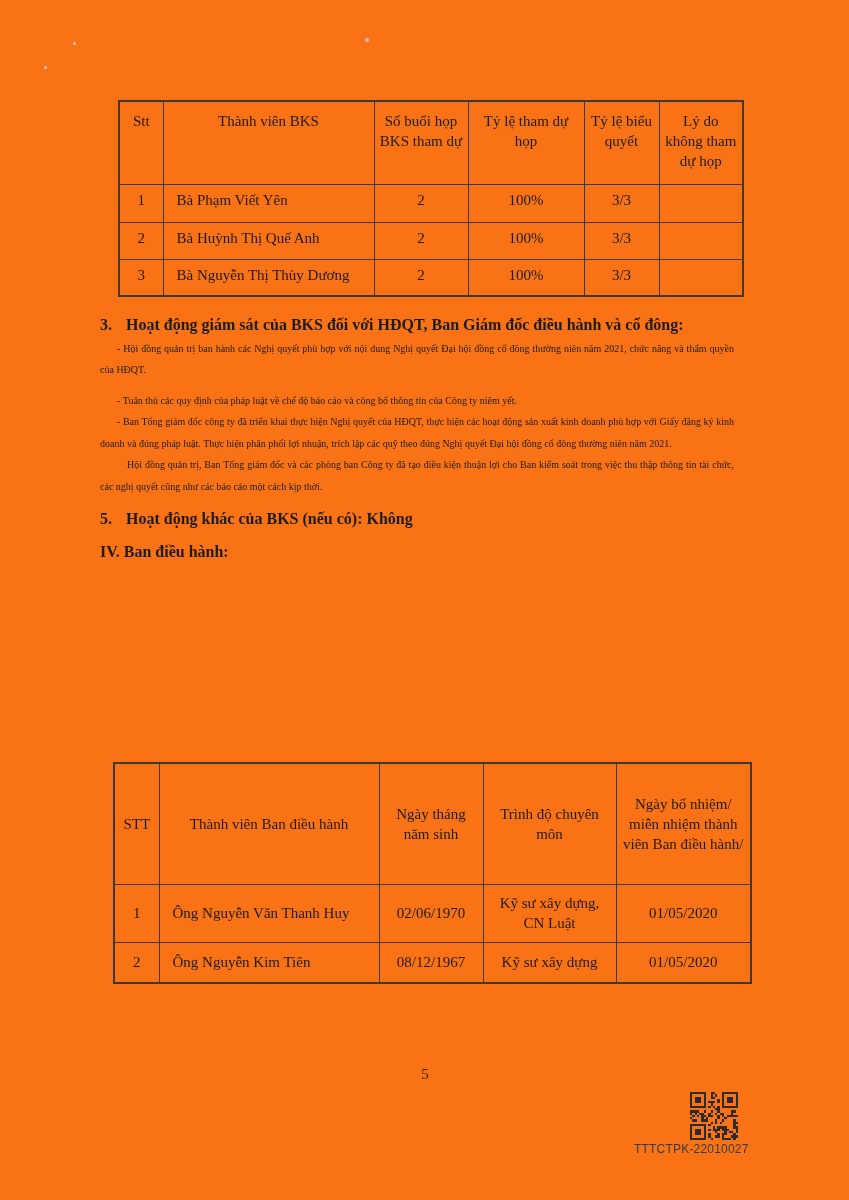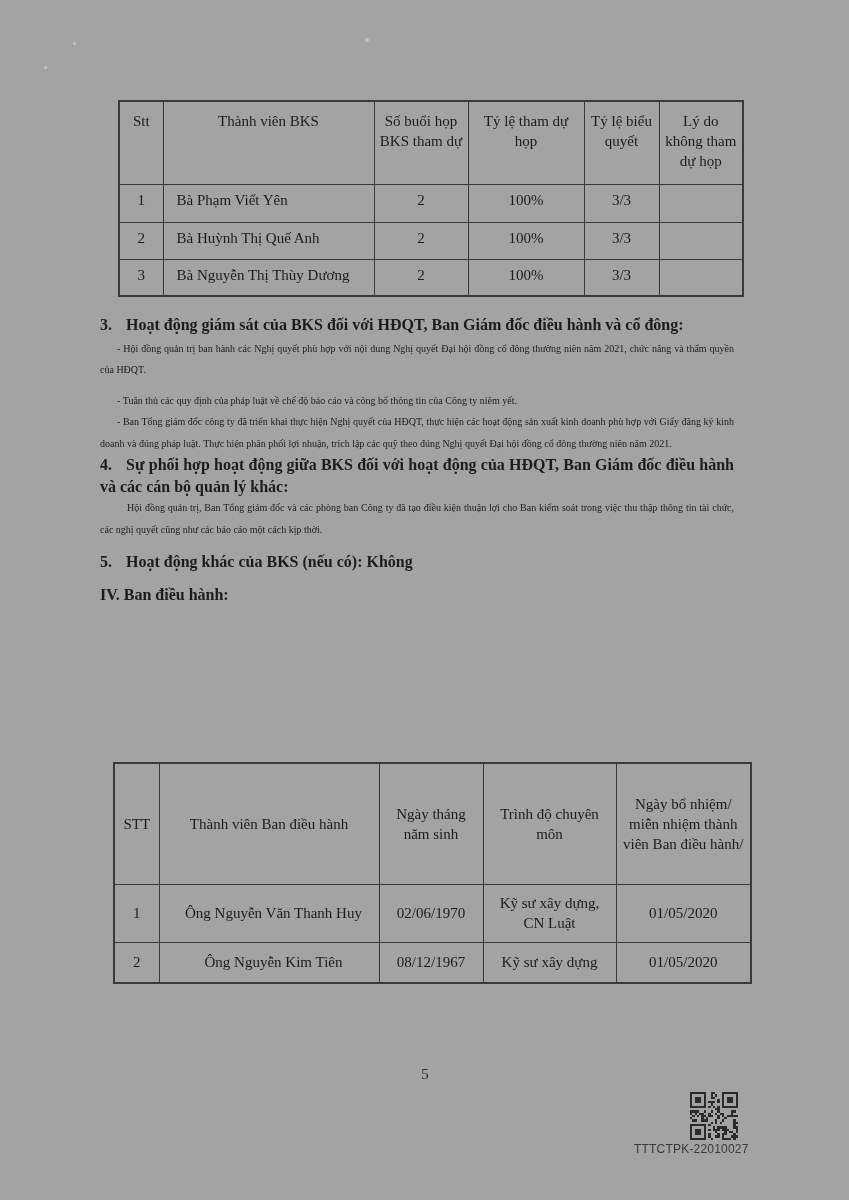--- a/index.html
+++ b/index.html
@@ -1,19 +1,19 @@
 <!DOCTYPE html>
 <html><head>
 <meta charset="utf-8">
 <style>
   html,body{margin:0;padding:0;background:#e8e8e8;}
   .page{
     position:relative;
     width:849px;height:1200px;
-    background:#a3a3a3;
+    background:#f97316;
     font-family:"Liberation Serif", serif;
     color:#1c1c1c;
     overflow:hidden;
   }
   
   table{border-collapse:collapse;table-layout:fixed;position:absolute;background:transparent;}
   table, th, td{border:1px solid #3a3a3a;}
   table{border-width:2px;}
   th, td{
     font-family:"Liberation Serif", serif;
@@ -23,21 +23,21 @@
     overflow:hidden;
     padding:2px 4px;
   }
   .t-bks{left:118px;top:100px;width:624px;}
   .t-bks th{font-weight:400;text-align:center;vertical-align:top;padding-top:9px;}
   .t-bks td{vertical-align:top;padding-top:5px;text-align:center;}
   .t-bks td.name{text-align:left;padding-left:13px;}
   .t-exec{left:113px;top:762px;width:637px;}
   .t-exec th{font-weight:400;text-align:center;vertical-align:middle;}
   .t-exec td{vertical-align:middle;text-align:center;}
-  .t-exec td.name{text-align:center;padding-left:13px;margin-top:24px;}
+  .t-exec td.name{text-align:left;padding-left:13px;margin-top:24px;}
   
   .text-flow{
     position:absolute;left:100px;top:314px;width:634px;
   }
   .h{
     font-size:16px;line-height:21.5px;font-weight:700;
     text-align:justify;margin:0;
   }
   .hnum{display:inline-block;min-width:26px;}
   .hnum-iv{display:inline;}
@@ -118,21 +118,20 @@
       <td></td>
     </tr>
   </tbody>
     </table>
 
   <div class="text-flow">
     <p class="h"><span class="hnum">3.</span><span>Hoạt động giám sát của BKS đối với HĐQT, Ban Giám đốc điều hành và cổ đông:</span></p>
     <p class="body-p m2">- Hội đồng quản trị ban hành các Nghị quyết phù hợp với nội dung Nghị quyết Đại hội đồng cổ đông thường niên năm 2021, chức năng và thẩm quyền của HĐQT.</p>
     <p class="body-p m9">- Tuân thủ các quy định của pháp luật về chế độ báo cáo và công bố thông tin của Công ty niêm yết.</p>
     <p class="body-p m10">- Ban Tổng giám đốc công ty đã triển khai thực hiện Nghị quyết của HĐQT, thực hiện các hoạt động sản xuất kinh doanh phù hợp với Giấy đăng ký kinh doanh và đúng pháp luật. Thực hiện phân phối lợi nhuận, trích lập các quỹ theo đúng Nghị quyết Đại hội đồng cổ đông thường niên năm 2021.</p>
-    <p class="h m0"><span class="hnum">4.</span><span>Sự phối hợp hoạt động giữa BKS đối với hoạt động của HĐQT, Ban Giám đốc điều hành và các cán bộ quản lý khác:</span></p>
     <p class="body-p m0 ind27">Hội đồng quản trị, Ban Tổng giám đốc và các phòng ban Công ty đã tạo điều kiện thuận lợi cho Ban kiểm soát trong việc thu thập thông tin tài chức, các nghị quyết cũng như các báo cáo một cách kịp thời.</p>
     <p class="h m11"><span class="hnum">5.</span><span>Hoạt động khác của BKS (nếu có): Không</span></p>
     <p class="h m11"><span class="hnum-iv">IV. Ban điều hành:</span></p>
   </div>
 
   <table class="t-exec">
     <colgroup>
       <col style="width:45px">
         <col style="width:220px">
         <col style="width:104px">

